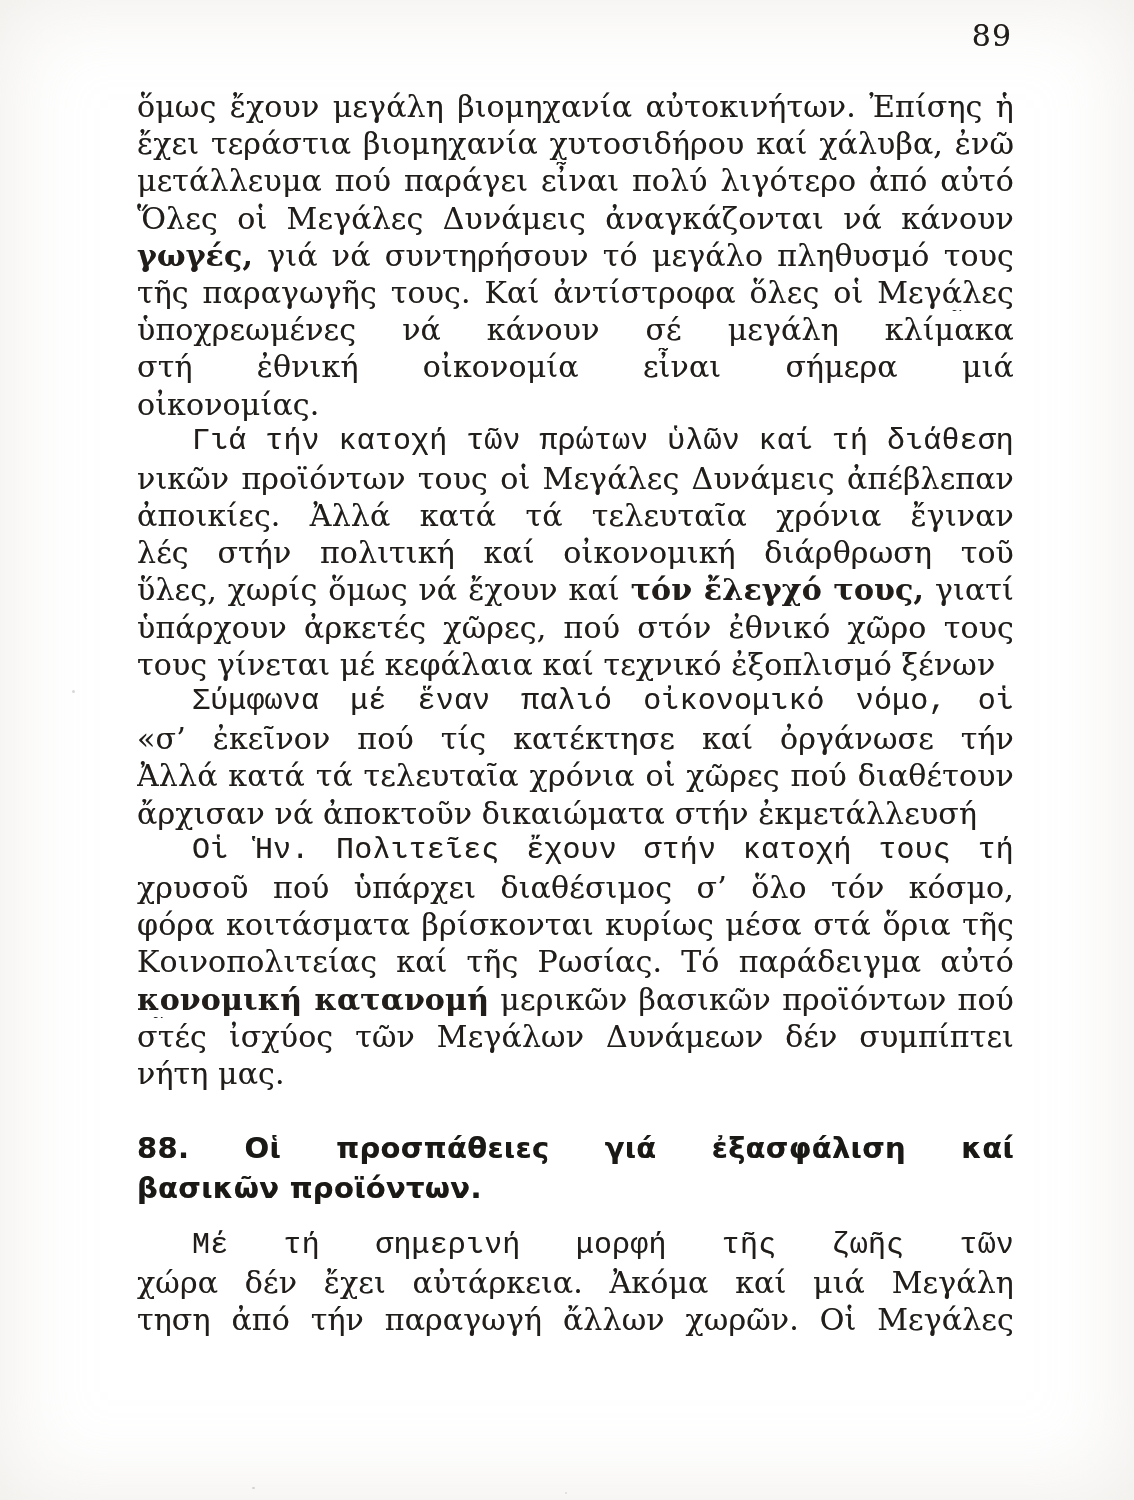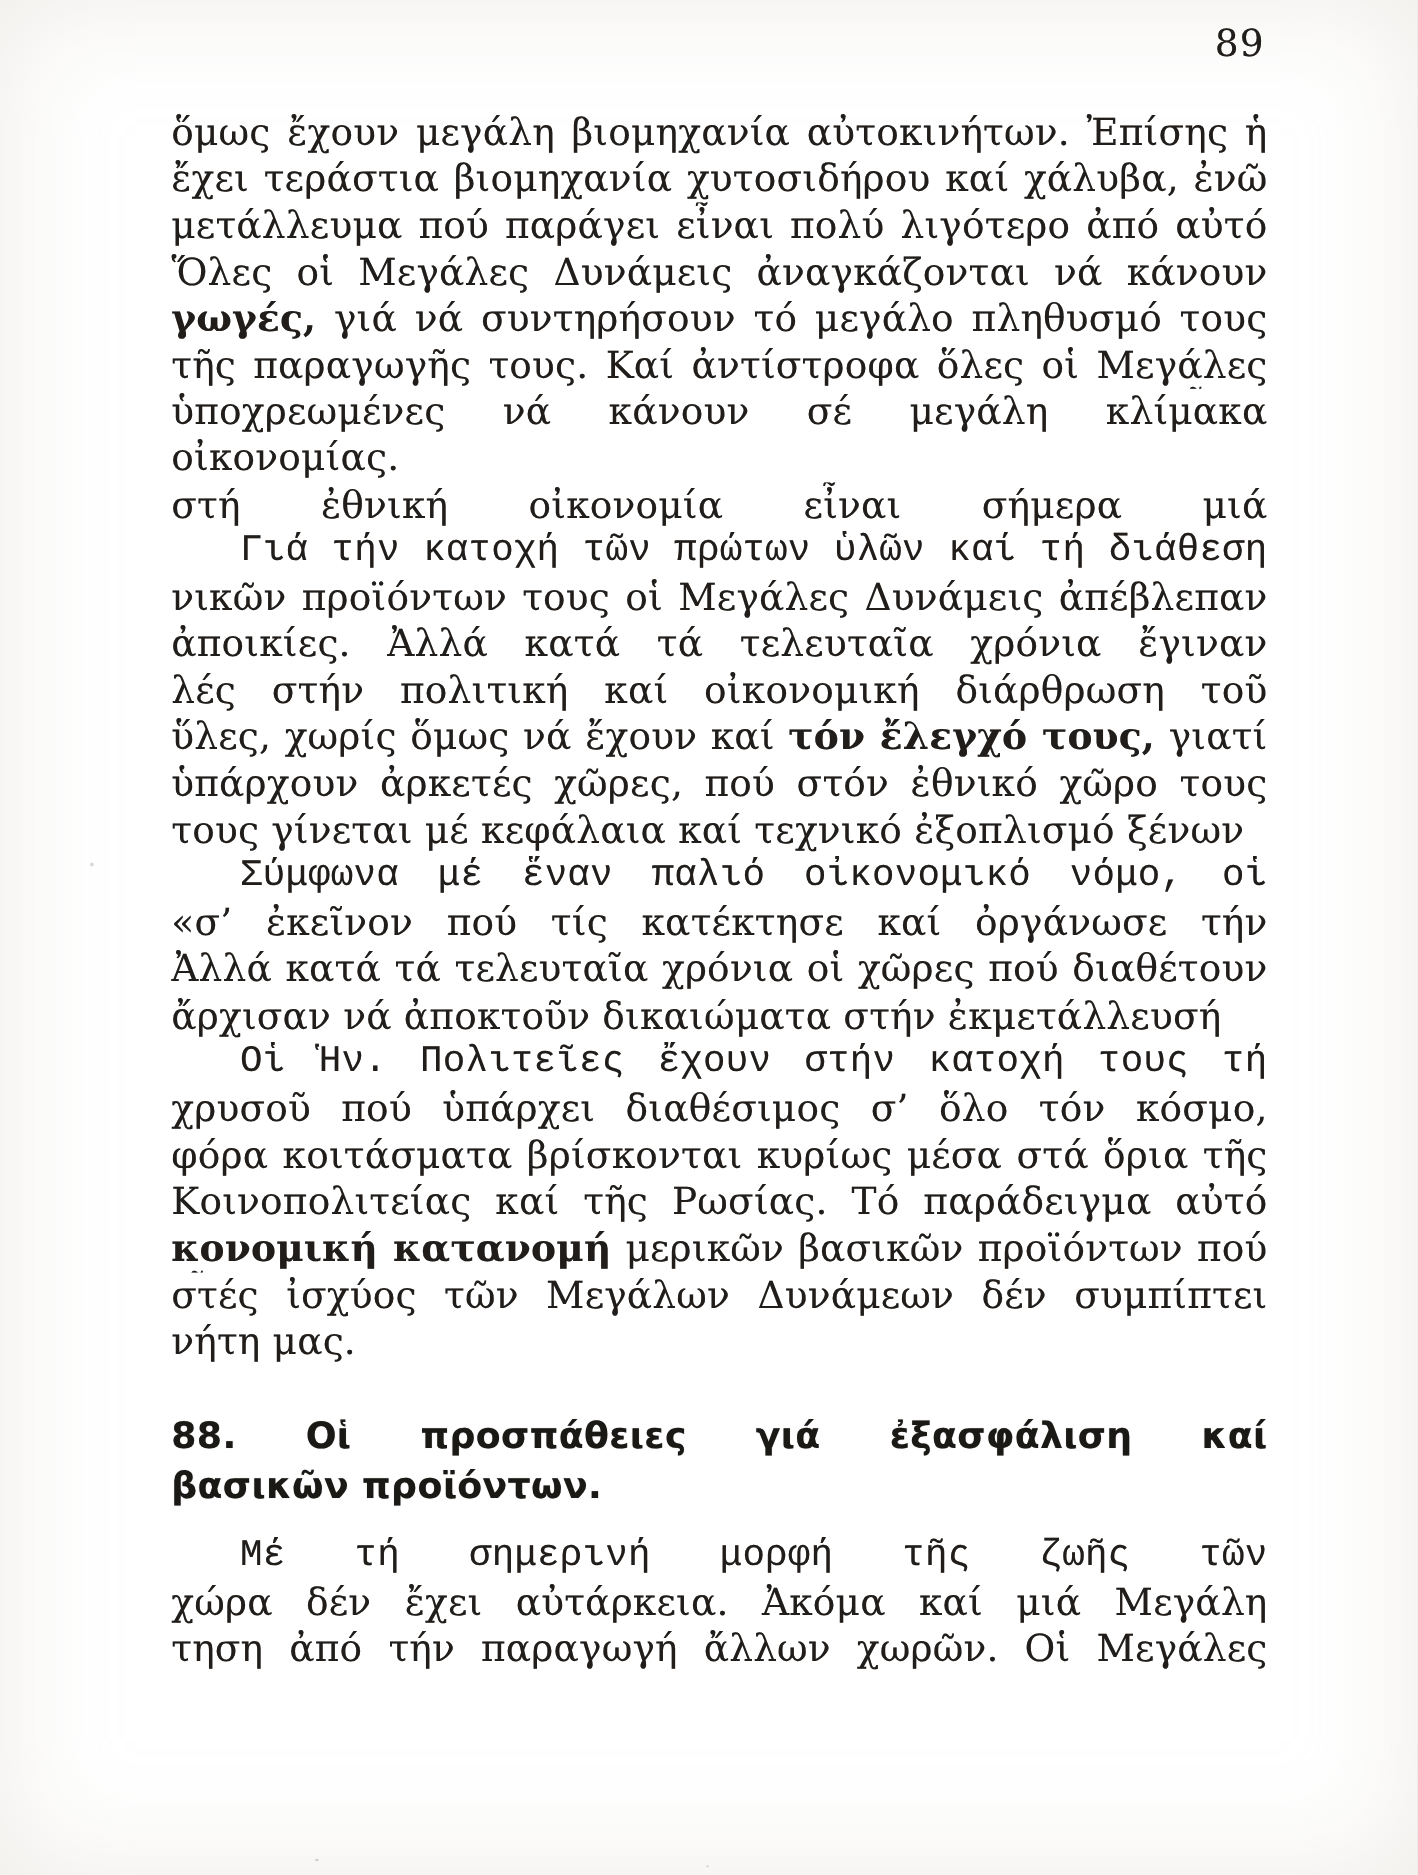--- a/index.html
+++ b/index.html
@@ -88,22 +88,22 @@
 
   <div class="text-column" id="text-column">
       <div class="block paragraph">
         <div class="line"><span>ὅμως ἔχουν μεγάλη βιομηχανία αὐτοκινήτων. Ἐπίσης ἡ Δ. Γερμανία</span></div>
         <div class="line"><span>ἔχει τεράστια βιομηχανία χυτοσιδήρου καί χάλυβα, ἐνῶ τό σιδηρο-</span></div>
         <div class="line"><span>μετάλλευμα πού παράγει εἶναι πολύ λιγότερο ἀπό αὐτό πού χρειάζεται.</span></div>
         <div class="line"><span>Ὅλες οἱ Μεγάλες Δυνάμεις ἀναγκάζονται νά κάνουν τεράστιες </span></div>
         <div class="line"><b>γωγές,</b><span> γιά νά συντηρήσουν τό μεγάλο πληθυσμό τους καί τό ρυθμό</span></div>
         <div class="line"><span>τῆς παραγωγῆς τους. Καί ἀντίστροφα ὅλες οἱ Μεγάλες Δυνάμεις εἶναι</span></div>
         <div class="line"><span>ὑποχρεωμένες νά κάνουν σέ μεγάλη κλίμακα </span><b>ἐξαγωγές,</b><span> γιά νά διαθέ-</span></div>
+        <div class="line"><span>στή ἐθνική οἰκονομία εἶναι σήμερα μιά ἀπραγματοποίητη μορφή</span></div>
         <div class="line noj"><span>οἰκονομίας.</span></div>
-        <div class="line"><span>στή ἐθνική οἰκονομία εἶναι σήμερα μιά ἀπραγματοποίητη μορφή</span></div>
       </div>
       <div class="block paragraph">
         <div class="line indent"><span>Γιά τήν κατοχή τῶν πρώτων ὑλῶν καί τή διάθεση τῶν βιομηχα-</span></div>
         <div class="line"><span>νικῶν προϊόντων τους οἱ Μεγάλες Δυνάμεις ἀπέβλεπαν ἄλλοτε στίς</span></div>
         <div class="line"><span>ἀποικίες. Ἀλλά κατά τά τελευταῖα χρόνια ἔγιναν σημαντικές μεταβο-</span></div>
         <div class="line"><span>λές στήν πολιτική καί οἰκονομική διάρθρωση τοῦ κόσμου. Σήμερα</span></div>
         <div class="line"><span>ὕλες, χωρίς ὅμως νά ἔχουν καί </span><b>τόν ἔλεγχό τους,</b><span> γιατί ἡ παραγωγή</span></div>
         <div class="line"><span>ὑπάρχουν ἀρκετές χῶρες, πού στόν ἐθνικό χῶρο τους </span><b>κατέχουν</b></div>
         <div class="line noj"><span>τους γίνεται μέ κεφάλαια καί τεχνικό ἐξοπλισμό ξένων ἑταιριῶν.</span></div>
       </div>

